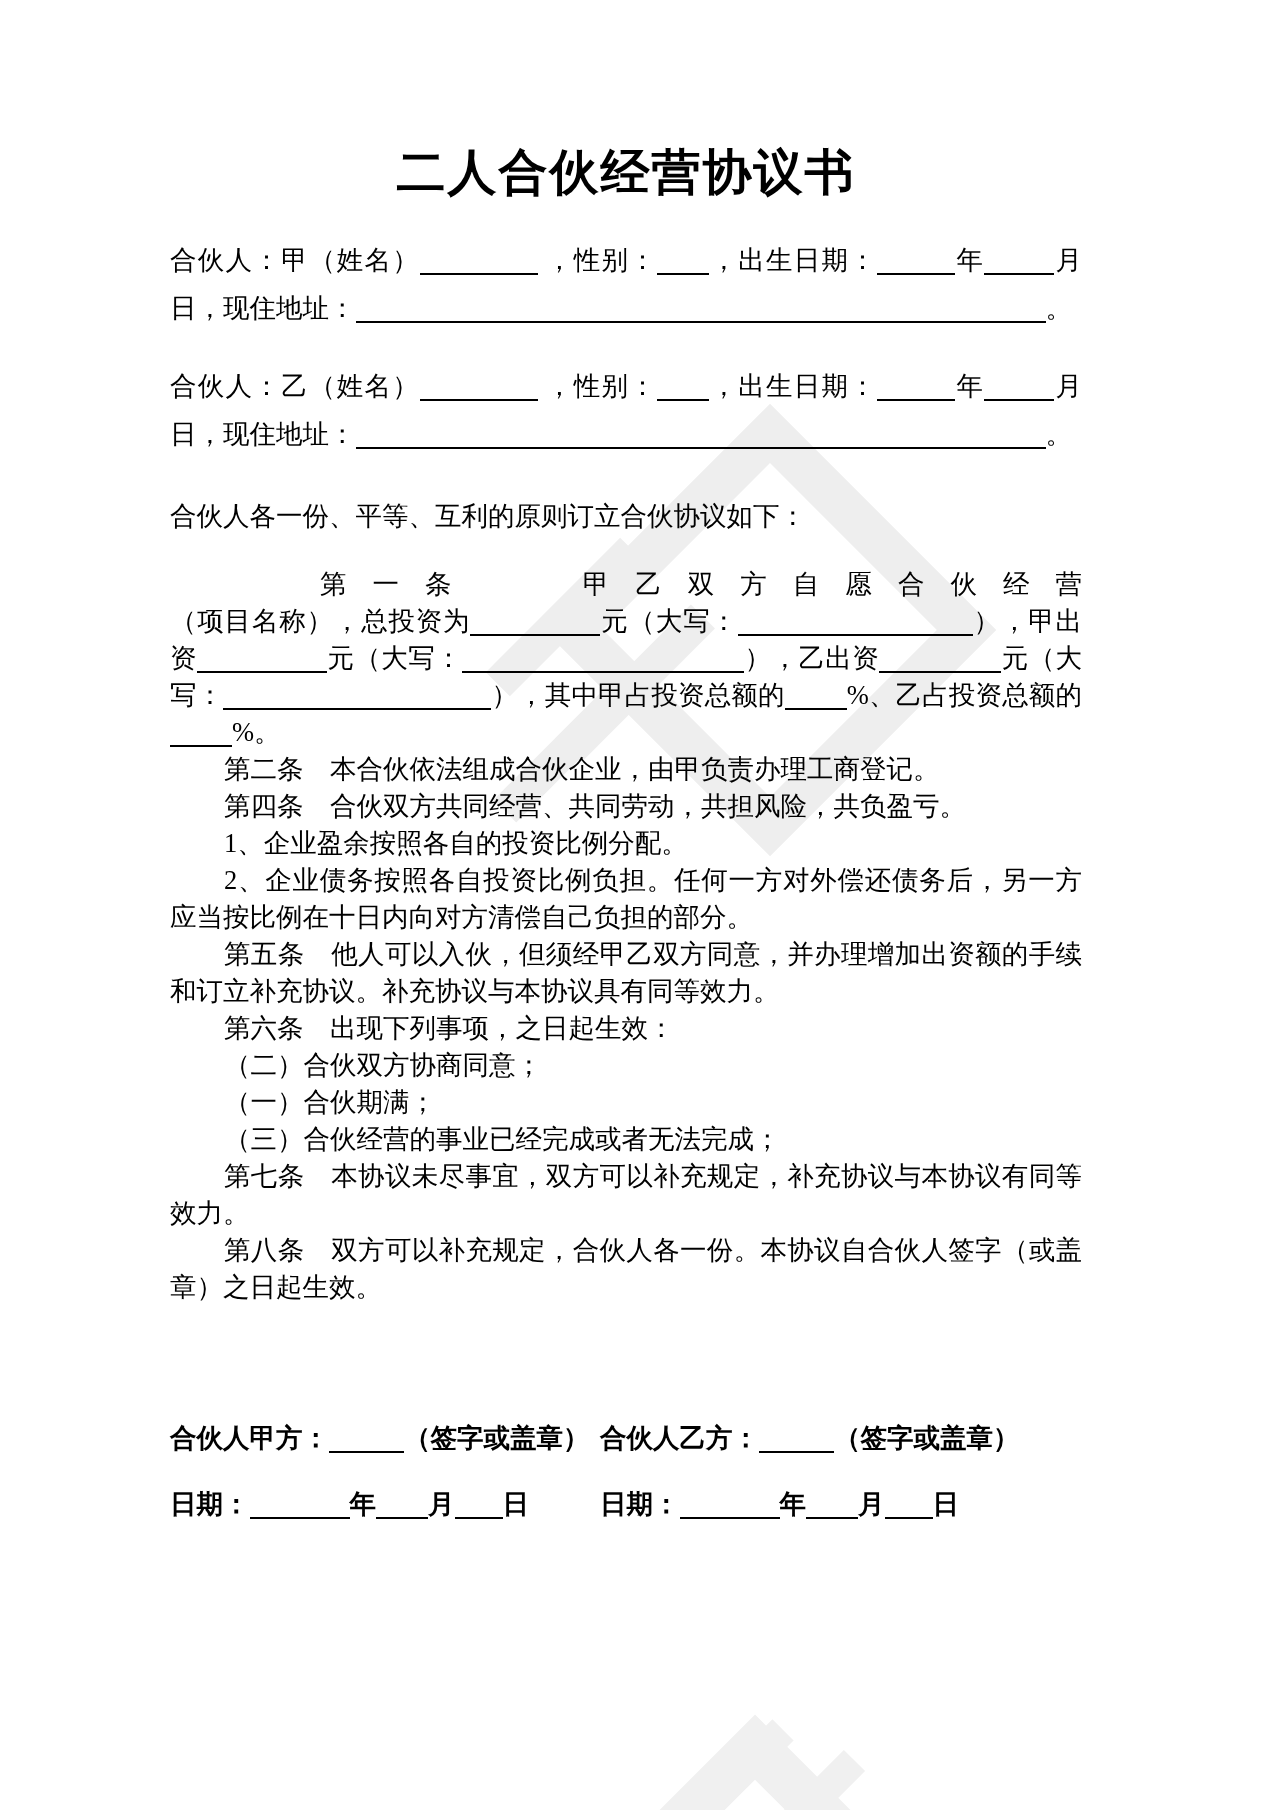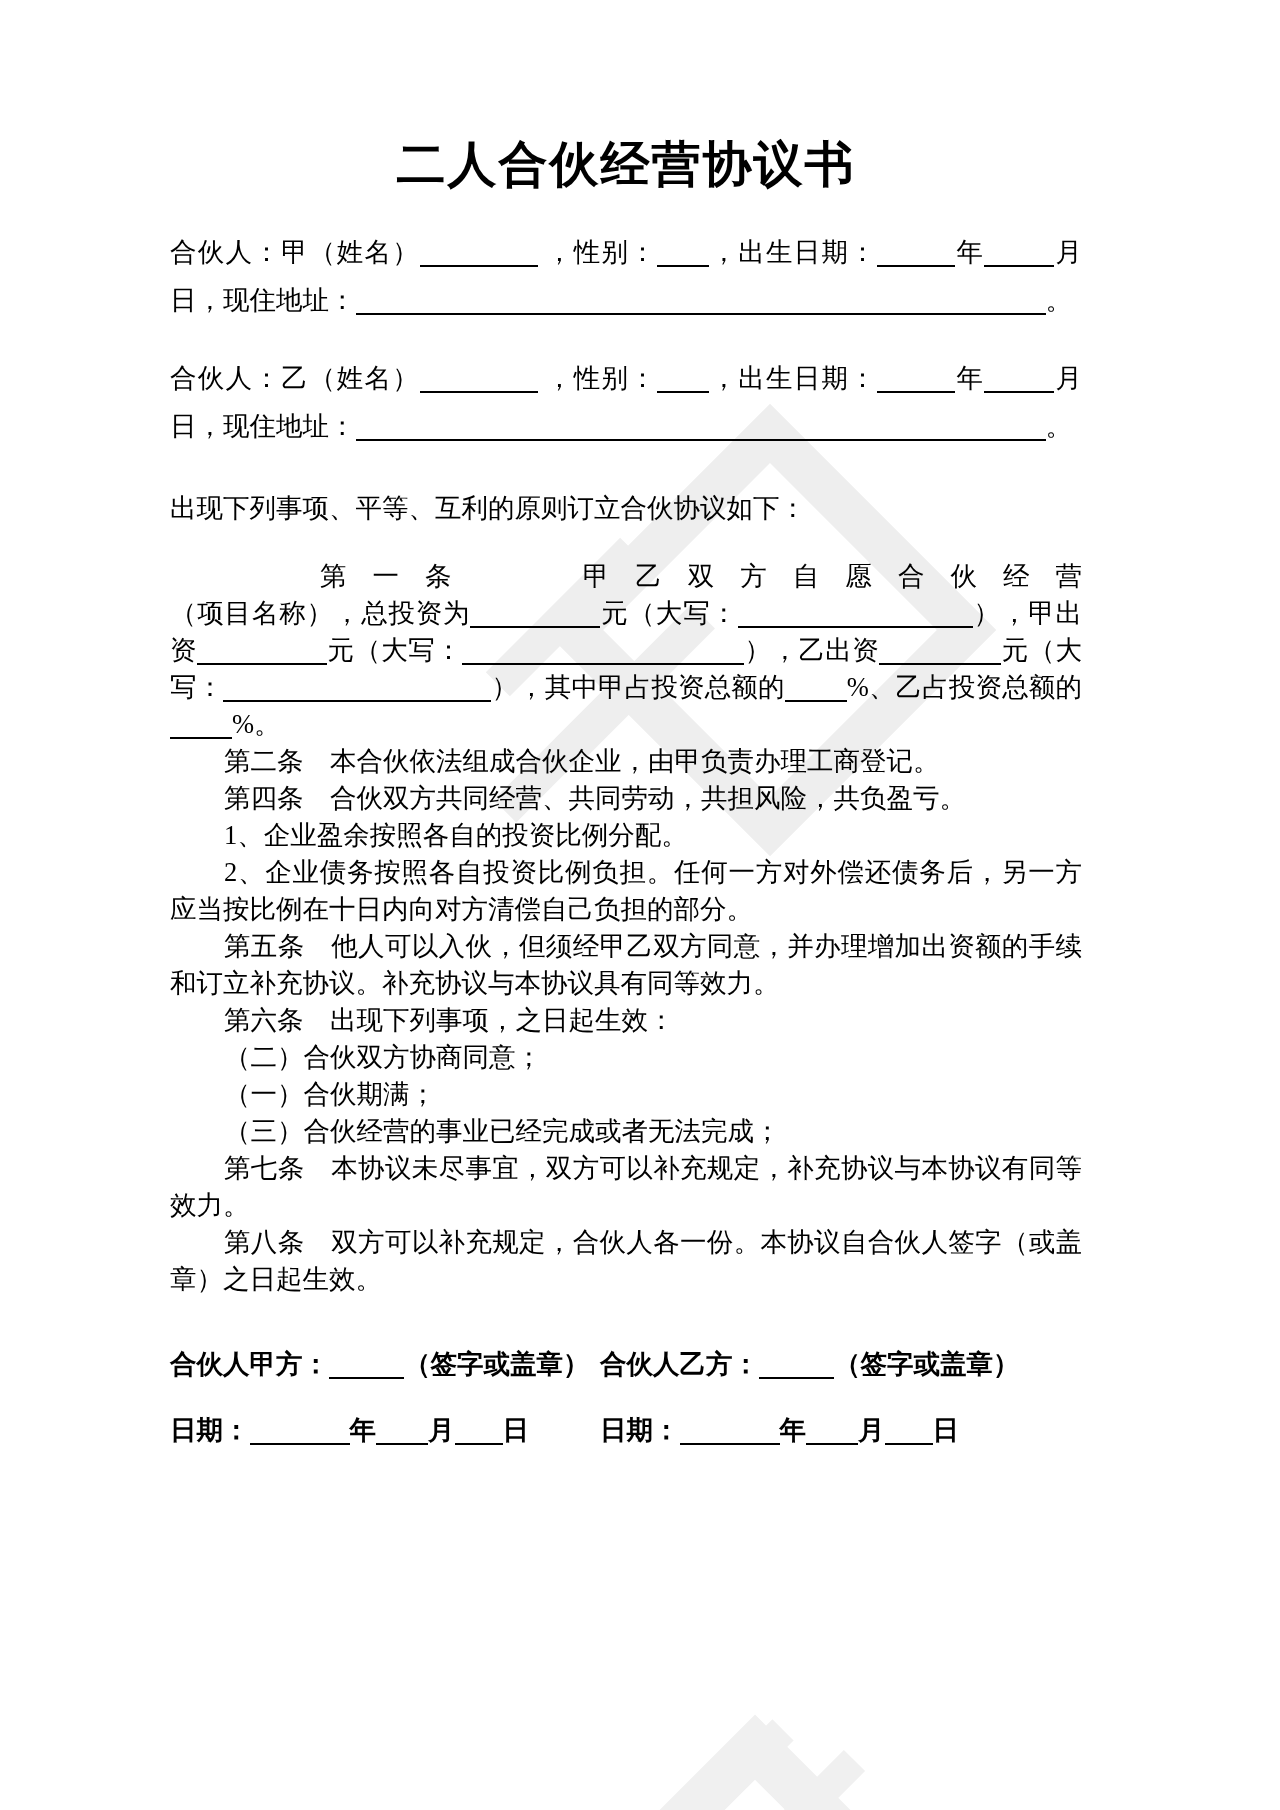--- a/index.html
+++ b/index.html
@@ -14,21 +14,21 @@
   
   .wm{position:absolute;z-index:0;}
   .wm-diamond{
     box-sizing:border-box;
     border-style:solid;
     transform:rotate(45deg);
   }
   .wm-bar{position:absolute;transform:rotate(-45deg);}
   
   .doc{
-    position:absolute;left:170px;top:4px;width:912px;z-index:1;
+    position:absolute;left:170px;top:12px;width:912px;z-index:1;
   }
   .doc-title{
     margin:130px 0 32px 0;
     font-size:49px;
     font-weight:bold;
     text-align:center;
     letter-spacing:2px;
     line-height:62px;
   }
   .para{
@@ -50,21 +50,21 @@
     margin-top:31px;
   }
   .para.ind{text-indent:54px;}
   .blank{
     display:inline-block;
     border-bottom:2px solid #000;
     height:30px;
     vertical-align:-6px;
   }
   
-  .sigblock{margin-top:46px;font-weight:bold;}
+  .sigblock{margin-top:112px;font-weight:bold;}
   .sigrow{
     font-size:26.5px;
     line-height:40px;
     margin-bottom:26px;
     white-space:nowrap;
   }
   .sig-left{display:inline-block;width:430px;}
 </style>
 </head>
 <body>
@@ -83,21 +83,21 @@
     <div class="wm-bar" style="left: 655px; top: 1768px; width: 150px; height: 30px; background: rgb(240, 240, 240);"></div>
     <div class="wm-bar" style="left: 735px; top: 1795px; width: 140px; height: 30px; background: rgb(240, 240, 240);"></div>
   </div>
 
   <div class="doc">
     <h1 class="doc-title">二人合伙经营协议书</h1>
 
     <div>
         <div class="para info"><span>合伙人：甲（姓名）</span><span class="blank" style="width: 118px;"></span><span> ，性别：</span><span class="blank" style="width: 52px;"></span><span>，出生日期：</span><span class="blank" style="width: 78px;"></span><span>年</span><span class="blank" style="width: 70px;"></span><span>月日，现住地址：</span><span class="blank" style="width: 690px;"></span><span>。</span></div>
         <div class="para info"><span>合伙人：乙（姓名）</span><span class="blank" style="width: 118px;"></span><span> ，性别：</span><span class="blank" style="width: 52px;"></span><span>，出生日期：</span><span class="blank" style="width: 78px;"></span><span>年</span><span class="blank" style="width: 70px;"></span><span>月日，现住地址：</span><span class="blank" style="width: 690px;"></span><span>。</span></div>
-        <div class="para preamble"><span>出现下列事项、平等、互利的原则订立合伙协议如下：</span></div>
+        <div class="para preamble"><span>合伙人各一份、平等、互利的原则订立合伙协议如下：</span></div>
         <div class="para spread"><span>第一条　　甲乙双方自愿合伙经营</span></div>
         <div class="para "><span>（项目名称），总投资为</span><span class="blank" style="width: 130px;"></span><span>元（大写：</span><span class="blank" style="width: 235px;"></span><span>），甲出资</span><span class="blank" style="width: 130px;"></span><span>元（大写：</span><span class="blank" style="width: 282px;"></span><span>），乙出资</span><span class="blank" style="width: 122px;"></span><span>元（大写：</span><span class="blank" style="width: 268px;"></span><span>），其中甲占投资总额的</span><span class="blank" style="width: 62px;"></span><span>%、乙占投资总额的</span><span class="blank" style="width: 62px;"></span><span>%。</span></div>
         <div class="para ind"><span>第二条　本合伙依法组成合伙企业，由甲负责办理工商登记。</span></div>
         <div class="para ind"><span>第四条　合伙双方共同经营、共同劳动，共担风险，共负盈亏。</span></div>
         <div class="para ind"><span>1、企业盈余按照各自的投资比例分配。</span></div>
         <div class="para ind"><span>2、企业债务按照各自投资比例负担。任何一方对外偿还债务后，另一方应当按比例在十日内向对方清偿自己负担的部分。</span></div>
         <div class="para ind"><span>第五条　他人可以入伙，但须经甲乙双方同意，并办理增加出资额的手续和订立补充协议。补充协议与本协议具有同等效力。</span></div>
         <div class="para ind"><span>第六条　出现下列事项，之日起生效：</span></div>
         <div class="para ind"><span>（二）合伙双方协商同意；</span></div>
         <div class="para ind"><span>（一）合伙期满；</span></div>

